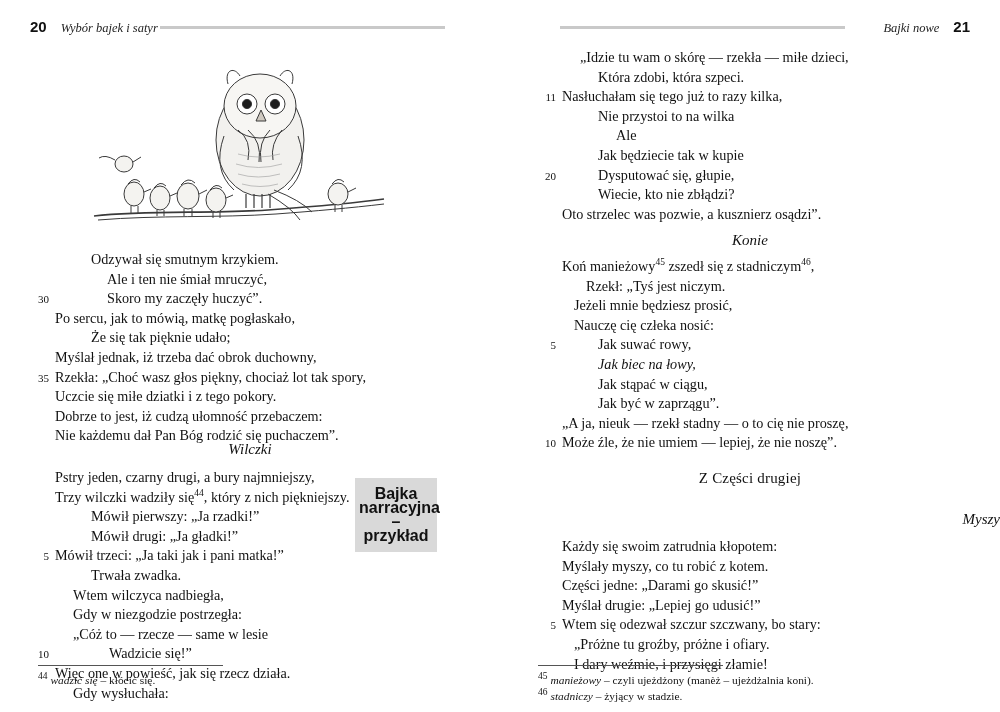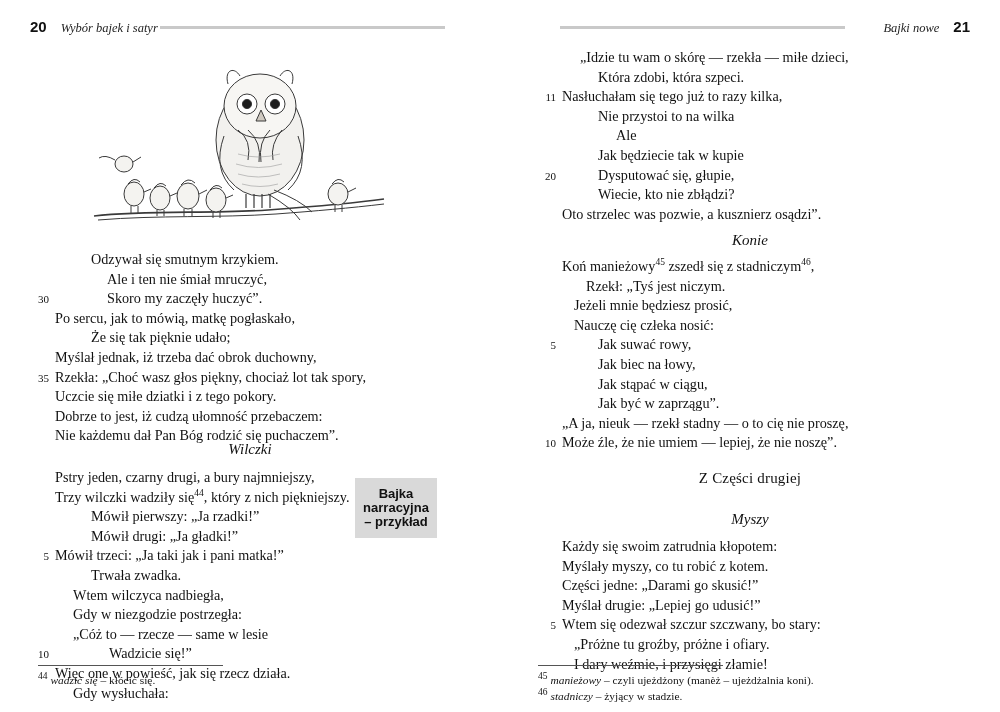--- a/index.html
+++ b/index.html
@@ -109,21 +109,21 @@
   
   .callout {
     position: absolute;
     left: 355px;
     top: 478px;
     width: 82px;
     background: #d9d9d9;
     color: #111;
     font-family: "Liberation Sans", sans-serif;
     font-weight: bold;
-    font-size: 13px;
+    font-size: 16px;
     line-height: 14px;
     text-align: center;
     padding: 9px 4px;
     box-sizing: border-box;
   }
 
   
   .fn-rule {
     position: absolute;
     height: 1px;
@@ -296,30 +296,30 @@
         <div class="vline" style="padding-left: 0px;"><span>Oto strzelec was pozwie, a kusznierz osądzi”.</span></div>
       </div>
 
     <div class="poem-title" style="top:232px;">Konie</div>
     <div class="verse" id="r-verse2" style="left:62px; top:257px; width:420px;">
         <div class="vline" style="padding-left: 0px;"><span>Koń manieżowy</span><sup>45</sup><span> zszedł się z stadniczym</span><sup>46</sup><span>,</span></div>
         <div class="vline" style="padding-left: 24px;"><span>Rzekł: „Tyś jest niczym.</span></div>
         <div class="vline" style="padding-left: 12px;"><span>Jeżeli mnie będziesz prosić,</span></div>
         <div class="vline" style="padding-left: 12px;"><span>Nauczę cię człeka nosić:</span></div>
         <div class="vline" style="padding-left: 36px;"><span class="lnum">5</span><span>Jak suwać rowy,</span></div>
-        <div class="vline" style="padding-left: 36px;"><span>Jak biec na łowy,</span></div>
+        <div class="vline" style="padding-left: 36px; font-style: italic;"><span>Jak biec na łowy,</span></div>
         <div class="vline" style="padding-left: 36px;"><span>Jak stąpać w ciągu,</span></div>
         <div class="vline" style="padding-left: 36px;"><span>Jak być w zaprzągu”.</span></div>
         <div class="vline" style="padding-left: 0px;"><span>„A ja, nieuk — rzekł stadny — o to cię nie proszę,</span></div>
         <div class="vline" style="padding-left: 0px;"><span class="lnum">10</span><span>Może źle, że nie umiem — lepiej, że nie noszę”.</span></div>
       </div>
 
     <div class="section-title" style="top:470px;">Z Części drugiej</div>
 
-    <div class="poem-title" style="top:511px;">Myszy</div>
+    <div class="poem-title" style="top:511px;text-align:right;">Myszy</div>
     <div class="verse" id="r-verse3" style="left:62px; top:537px; width:420px;">
         <div class="vline" style="padding-left: 0px;"><span>Każdy się swoim zatrudnia kłopotem:</span></div>
         <div class="vline" style="padding-left: 0px;"><span>Myślały myszy, co tu robić z kotem.</span></div>
         <div class="vline" style="padding-left: 0px;"><span>Części jedne: „Darami go skusić!”</span></div>
         <div class="vline" style="padding-left: 0px;"><span>Myślał drugie: „Lepiej go udusić!”</span></div>
         <div class="vline" style="padding-left: 0px;"><span class="lnum">5</span><span>Wtem się odezwał szczur szczwany, bo stary:</span></div>
         <div class="vline" style="padding-left: 12px;"><span>„Próżne tu groźby, próżne i ofiary.</span></div>
         <div class="vline" style="padding-left: 12px;"><span>I dary weźmie, i przysięgi złamie!</span></div>
       </div>
 

